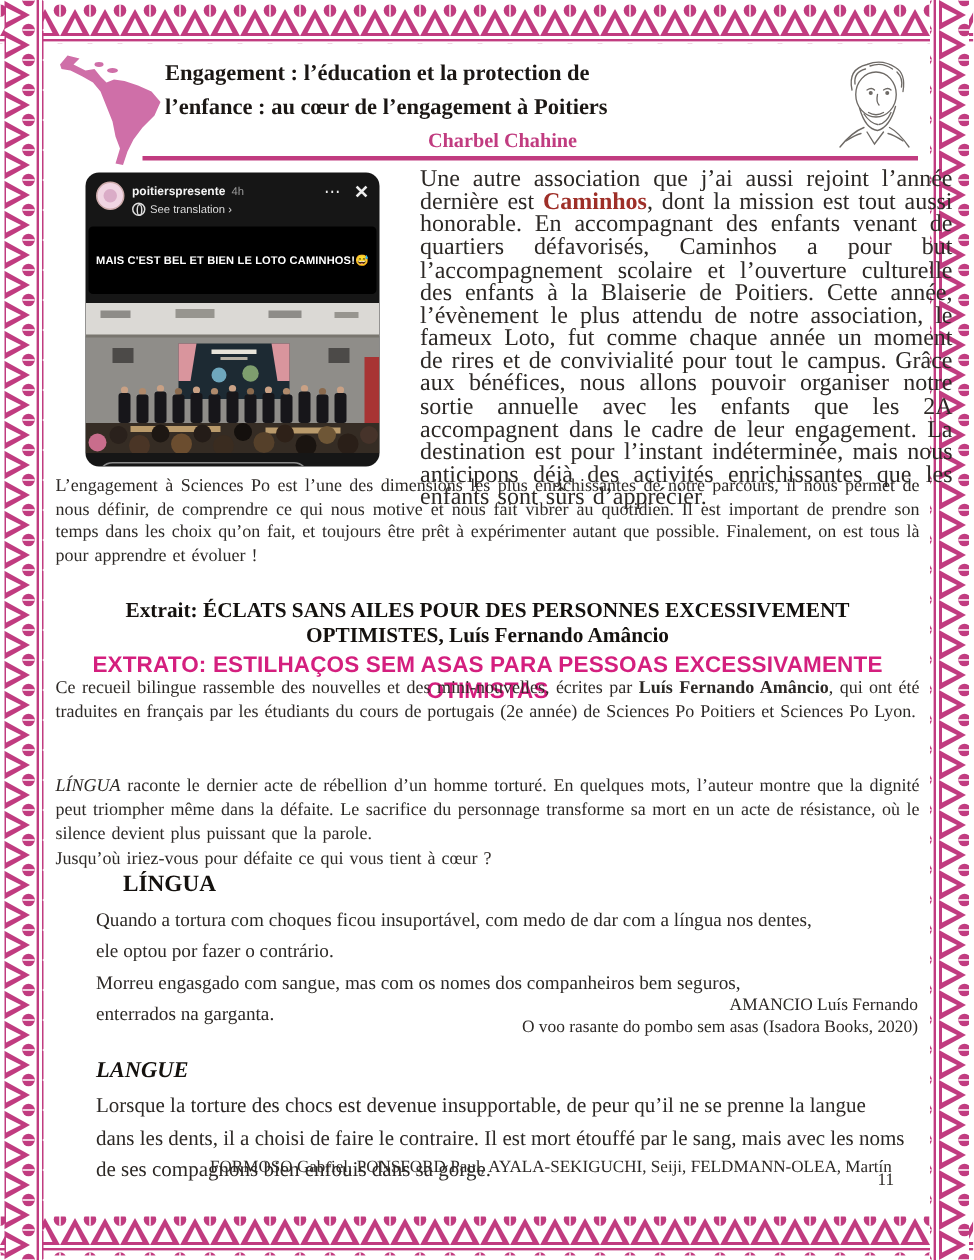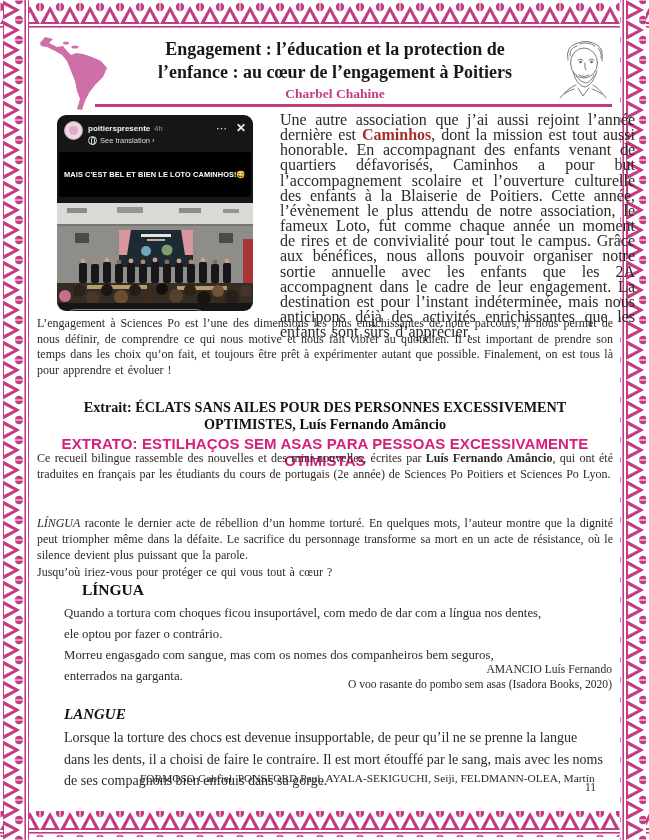--- a/index.html
+++ b/index.html
@@ -6,22 +6,22 @@
   body{width:649px;height:840px;overflow:hidden;position:relative;
        font-family:"Liberation Serif",serif;color:#2d2926;}
   .page{position:absolute;inset:0;width:649px;height:840px;background:#fff;}
 
   
   .border-frame{position:absolute;top:0;left:0;z-index:5;pointer-events:none;}
 
   
   .map-icon{position:absolute;top:33px;left:36px;z-index:6;}
   .portrait{position:absolute;top:36px;left:552px;z-index:6;}
-  .title{position:absolute;top:38px;left:110px;width:450px;text-align:center;
-         font-weight:bold;font-size:18px;line-height:23px;color:#1b1714;z-index:6;}
+  .title{position:absolute;top:38px;left:110px;width:450px;
+         font-weight:bold;font-size:15px;line-height:23px;color:#1b1714;z-index:6;}
   .byline{position:absolute;top:86px;left:110px;width:450px;text-align:center;
           font-weight:bold;font-size:13.5px;color:#c13c80;z-index:6;}
   .title-rule{position:absolute;top:104px;left:95px;width:517px;height:2.5px;background:#c13c80;z-index:6;}
 
   
   .insta{position:absolute;top:115px;left:57px;width:196px;height:196px;background:#161616;
          border-radius:9px;overflow:hidden;z-index:6;font-family:"Liberation Sans",sans-serif;color:#fff;}
   .insta-header{display:flex;align-items:flex-start;padding:6px 7px 0 7px;}
   .avatar{width:17px;height:17px;border-radius:50%;background:#f0d5e2;border:1px solid #caa;
           flex:0 0 auto;margin-right:5px;position:relative;}
@@ -251,21 +251,21 @@
     <div class="extract-pt">EXTRATO: ESTILHAÇOS SEM ASAS PARA PESSOAS EXCESSIVAMENTE OTIMISTAS</div>
   </div>
 
   <div class="para-wide intro">
     <span>Ce recueil bilingue rassemble des nouvelles et des mini-nouvelles, écrites par </span><b>Luís Fernando Amâncio</b><span>, qui ont été traduites en français par les étudiants du cours de portugais (2e année) de Sciences Po Poitiers et Sciences Po Lyon.</span>
   </div>
 
 
   <div class="para-wide desc">
     <div><span class="poem-it">LÍNGUA</span><span> raconte le dernier acte de rébellion d’un homme torturé. En quelques mots, l’auteur montre que la dignité peut triompher même dans la défaite. Le sacrifice du personnage transforme sa mort en un acte de résistance, où le silence devient plus puissant que la parole.</span></div>
-    <div>Jusqu’où iriez-vous pour protéger ce qui vous tout à cœur ?</div>
+    <div>Jusqu’où iriez-vous pour défaite ce qui vous tient à cœur ?</div>
   </div>
 
   <div class="poem-title-pt">LÍNGUA</div>
   <div class="poem-pt">
     <div>Quando a tortura com choques ficou insuportável, com medo de dar com a língua nos dentes,  ele optou por fazer o contrário.</div>
     <div>Morreu engasgado com sangue, mas com os nomes dos companheiros bem seguros, enterrados  na garganta.</div>
   </div>
   <div class="attribution">
     <div>AMANCIO Luís Fernando</div>
     <div>O voo rasante do pombo sem asas (Isadora Books, 2020)</div>

